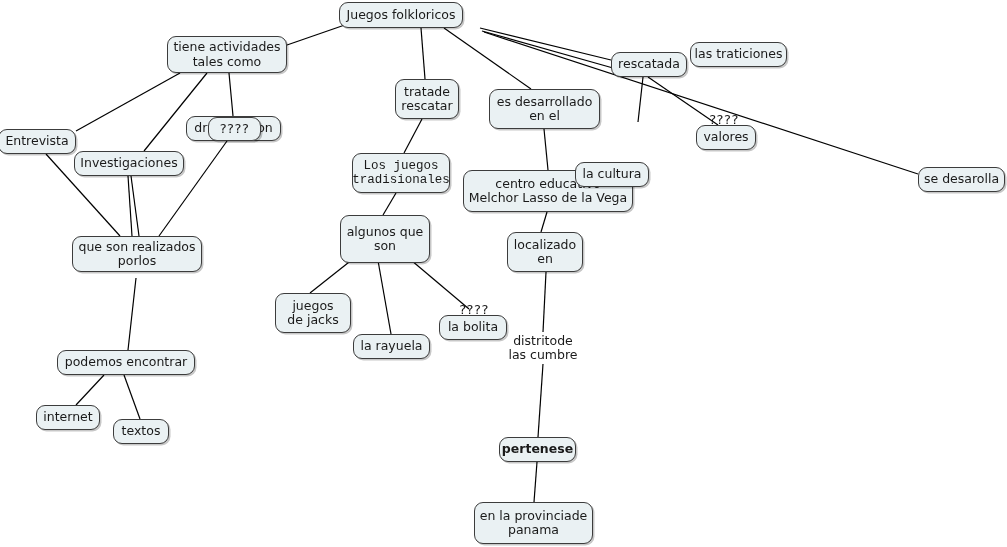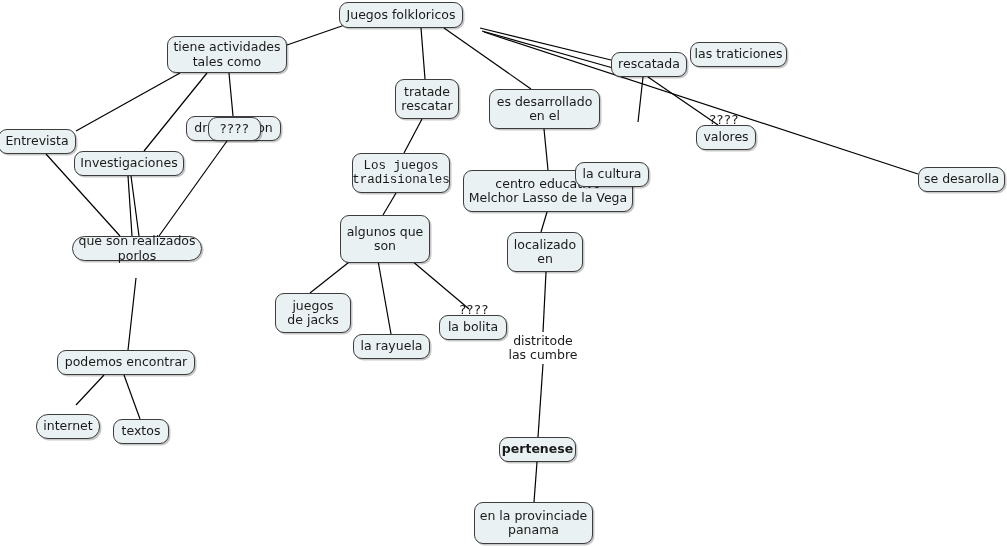--- a/index.html
+++ b/index.html
@@ -92,24 +92,24 @@
       <line x1="648" y1="77" x2="718" y2="125" stroke="#000000" stroke-width="1.2"></line>
     </svg>
   <div id="node-layer">
       <div class="node" style="left: 339px; top: 2px; width: 124px; height: 26px;"><span>Juegos folkloricos</span></div>
       <div class="node" style="left: 167px; top: 36px; width: 120px; height: 37px;"><span>tiene actividades
 tales como</span></div>
       <div class="node" style="left: -2px; top: 129px; width: 78px; height: 25px;"><span>Entrevista</span></div>
       <div class="node" style="left: 74px; top: 151px; width: 110px; height: 25px;"><span>Investigaciones</span></div>
       <div class="node" style="left: 186px; top: 116px; width: 95px; height: 25px;"><span>dra        cion</span></div>
       <div class="node unknown" style="left: 208px; top: 117px; width: 53px; height: 24px;"><span>????</span></div>
-      <div class="node" style="left: 72px; top: 236px; width: 130px; height: 25px; border-radius: 15px;"><span>que son realizados
+      <div class="node" style="left: 72px; top: 236px; width: 130px; height: 36px;"><span>que son realizados
 porlos</span></div>
       <div class="node" style="left: 57px; top: 350px; width: 138px; height: 25px;"><span>podemos encontrar</span></div>
-      <div class="node" style="left: 36px; top: 414px; width: 64px; height: 25px; border-radius: 12px;"><span>internet</span></div>
+      <div class="node" style="left: 36px; top: 405px; width: 64px; height: 25px;"><span>internet</span></div>
       <div class="node" style="left: 113px; top: 419px; width: 56px; height: 25px;"><span>textos</span></div>
       <div class="node" style="left: 395px; top: 79px; width: 64px; height: 40px;"><span>tratade
 rescatar</span></div>
       <div class="node" style="left: 352px; top: 153px; width: 98px; height: 40px; font-family: Liberation Mono, monospace;"><span>Los juegos
 tradisionales</span></div>
       <div class="node" style="left: 340px; top: 215px; width: 90px; height: 48px;"><span>algunos que
 son</span></div>
       <div class="node" style="left: 249px; top: 293px; width: 76px; height: 40px; margin-left: 26px;"><span>juegos
 de jacks</span></div>
       <div class="node" style="left: 353px; top: 334px; width: 77px; height: 25px;"><span>la rayuela</span></div>

